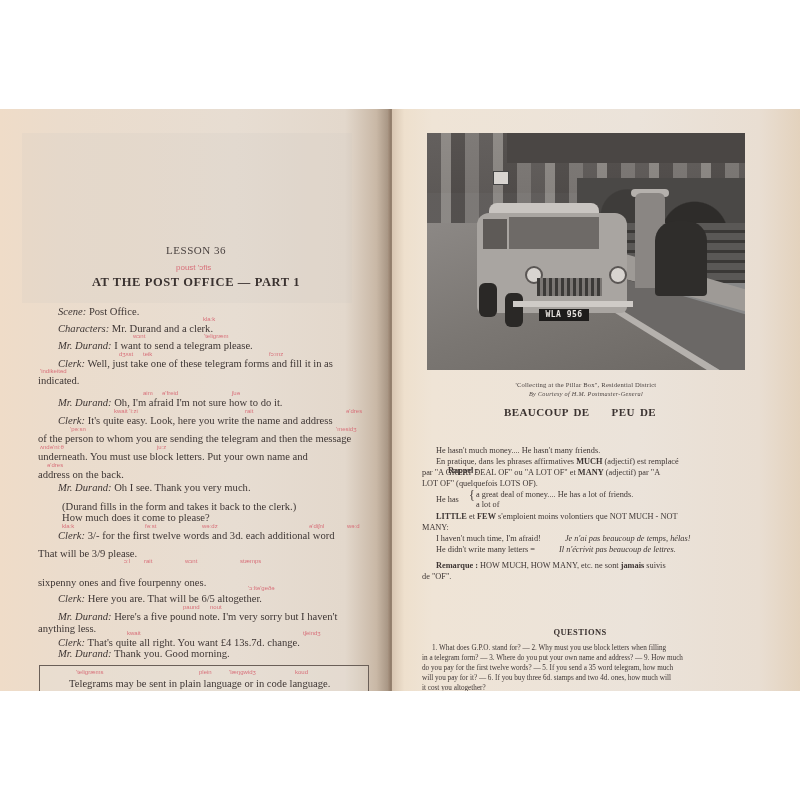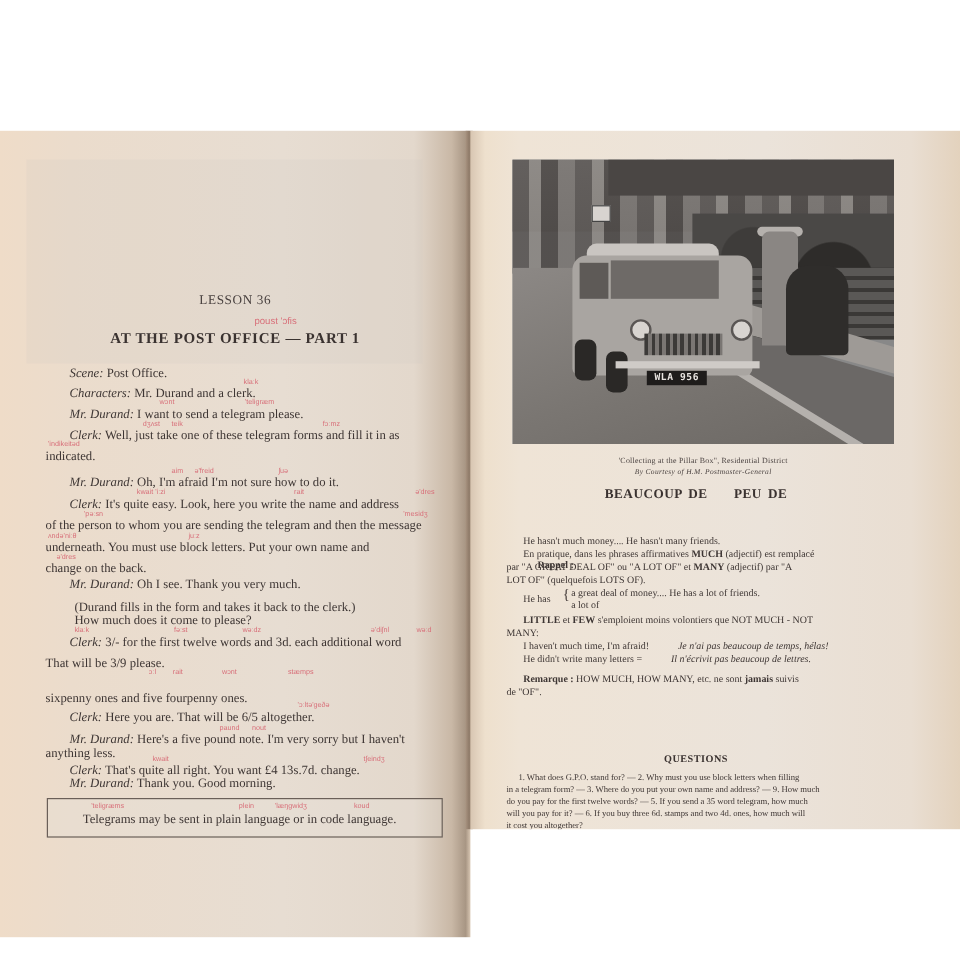--- a/index.html
+++ b/index.html
@@ -2,21 +2,21 @@
 <html><head>
 <meta charset="utf-8">
 <style>
   * { box-sizing: border-box; margin: 0; padding: 0; }
   html, body { width: 800px; height: 800px; background: #ffffff; overflow: hidden; }
   body { position: relative; font-family: "Liberation Serif", "DejaVu Serif", serif; color: #3a3330; }
 
   .book { position: absolute; left: 0; top: 109px; width: 800px; height: 582px; }
 
   .page-left {
-    position: absolute; left: 0; top: 0; width: 392px; height: 672px;
+    position: absolute; left: 0; top: 0; width: 392px; height: 582px;
     background: linear-gradient(90deg, #efdcc8 0%, #ebdccc 15%, #e7ddd2 60%, #e3d8cc 88%, #c9b8a6 96%, #a89684 99%, #d8c6b2 100%);
     overflow: hidden;
   }
   .page-left .ghost {
     position: absolute; left: 22px; top: 24px; width: 330px; height: 170px;
     background: rgba(205, 200, 195, 0.18);
   }
   .page-right {
     position: absolute; left: 392px; top: 0; width: 408px; height: 582px;
     background: linear-gradient(90deg, #d8c6b2 0%, #eee0cd 3%, #efe4d6 10%, #ebe3da 60%, #e9ded2 90%, #e3d2bd 100%);
@@ -29,21 +29,21 @@
 
   .lesson-num {
     position: absolute; left: 0; width: 392px; top: 135px;
     text-align: center; font-size: 11px; letter-spacing: 0.5px; color: #4a4240;
   }
   .lesson-title {
     position: absolute; left: 0; width: 392px; top: 166px;
     text-align: center; font-size: 12.5px; font-weight: bold; letter-spacing: 0.6px; color: #3a3230;
   }
   .phon { position: absolute; font-family: "Liberation Sans", sans-serif; color: #d8707a; font-size: 6px; white-space: nowrap; }
-  .phon.big { font-size: 8px; margin-left: 36px; }
+  .phon.big { font-size: 8px; }
 
   .dlg { position: absolute; font-size: 10.6px; line-height: 12px; color: #3e3634; white-space: nowrap; }
   .spk { font-style: italic; }
   .note-box {
     position: absolute; left: 39px; top: 556px; width: 330px; height: 33px;
     border: 1.4px solid #6a5f58; background: rgba(230, 223, 215, 0.35);
   }
   .note-text {
     position: absolute; left: 29px; top: 12px; font-size: 10.6px; color: #3e3634; white-space: nowrap;
   }
@@ -153,21 +153,21 @@
       <span class="spk">Clerk:</span>
       <span>It's quite easy.   Look, here you write the name and address</span>
     </div>
     <div class="phon" style="left:70px; top:317px;">'pəːsn</div>
     <div class="phon" style="left:336px; top:317px;">'mesidʒ</div>
     <div class="dlg" style="left:38px; top:324px;">of the person to whom you are sending the telegram and then the message</div>
     <div class="phon" style="left:40px; top:335px;">ʌndə'niːθ</div>
     <div class="phon" style="left:157px; top:335px;">juːz</div>
     <div class="dlg" style="left:38px; top:342px;">underneath.  You must use block letters.  Put your own name and</div>
     <div class="phon" style="left:47px; top:353px;">ə'dres</div>
-    <div class="dlg" style="left:38px; top:360px;">change on the back.</div>
+    <div class="dlg" style="left:38px; top:360px;">address on the back.</div>
 
     <div class="dlg" style="left:58px; top:373px;">
       <span class="spk">Mr. Durand:</span>
       <span>Oh I see.   Thank you very much.</span>
     </div>
 
     <div class="dlg" style="left:62px; top:392px;">(Durand fills in the form and takes it back to the clerk.)</div>
     <div class="dlg" style="left:62px; top:403px;">How much does it come to please?</div>
 
     <div class="phon" style="left:62px; top:414px;">klaːk</div>

